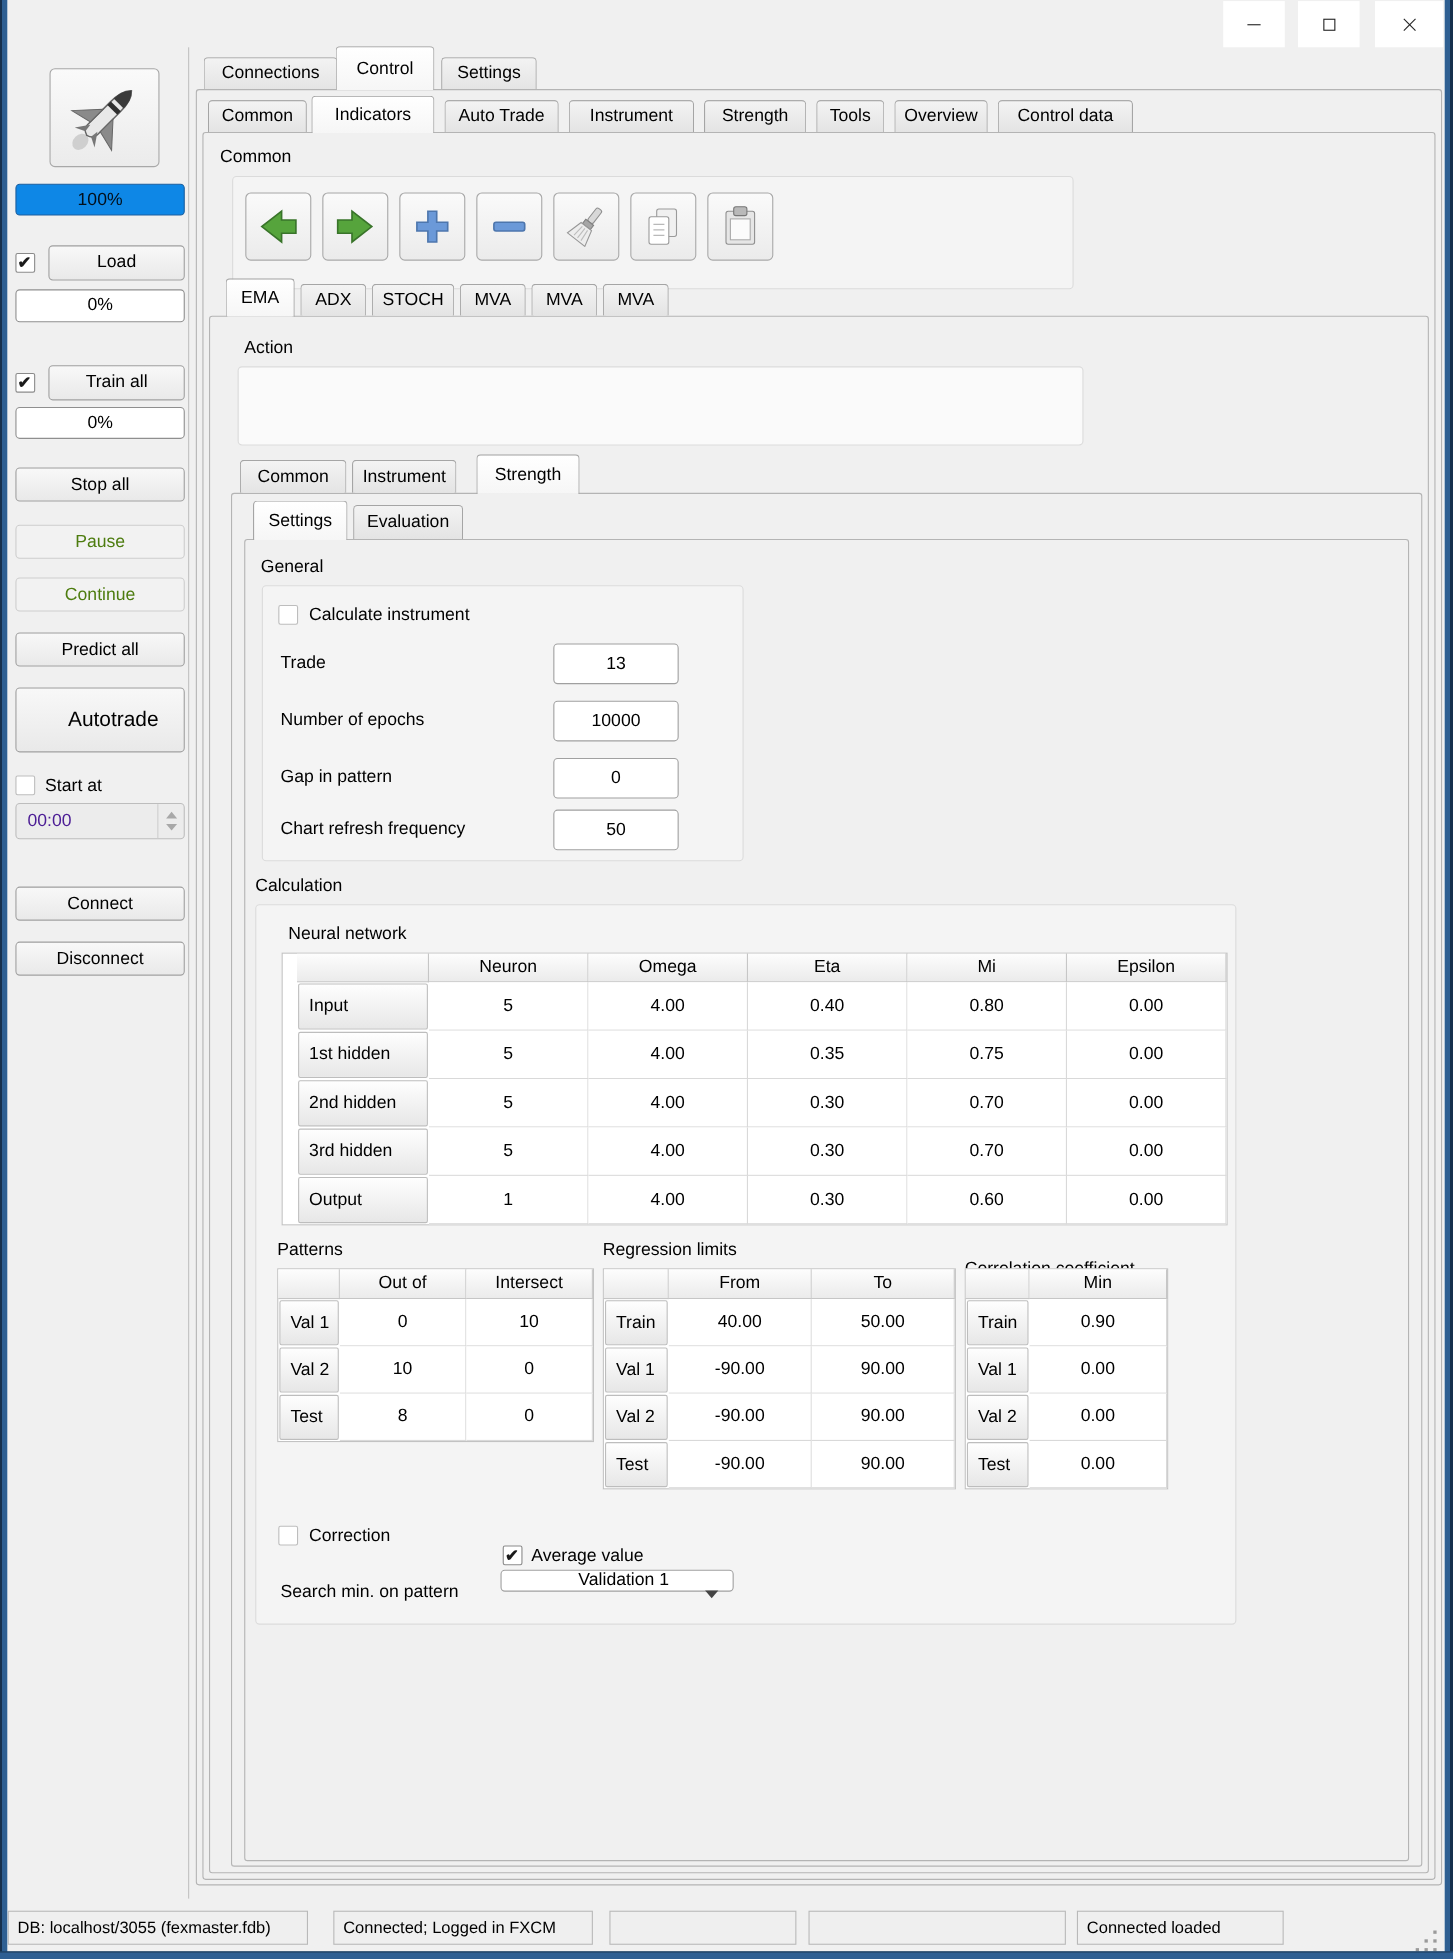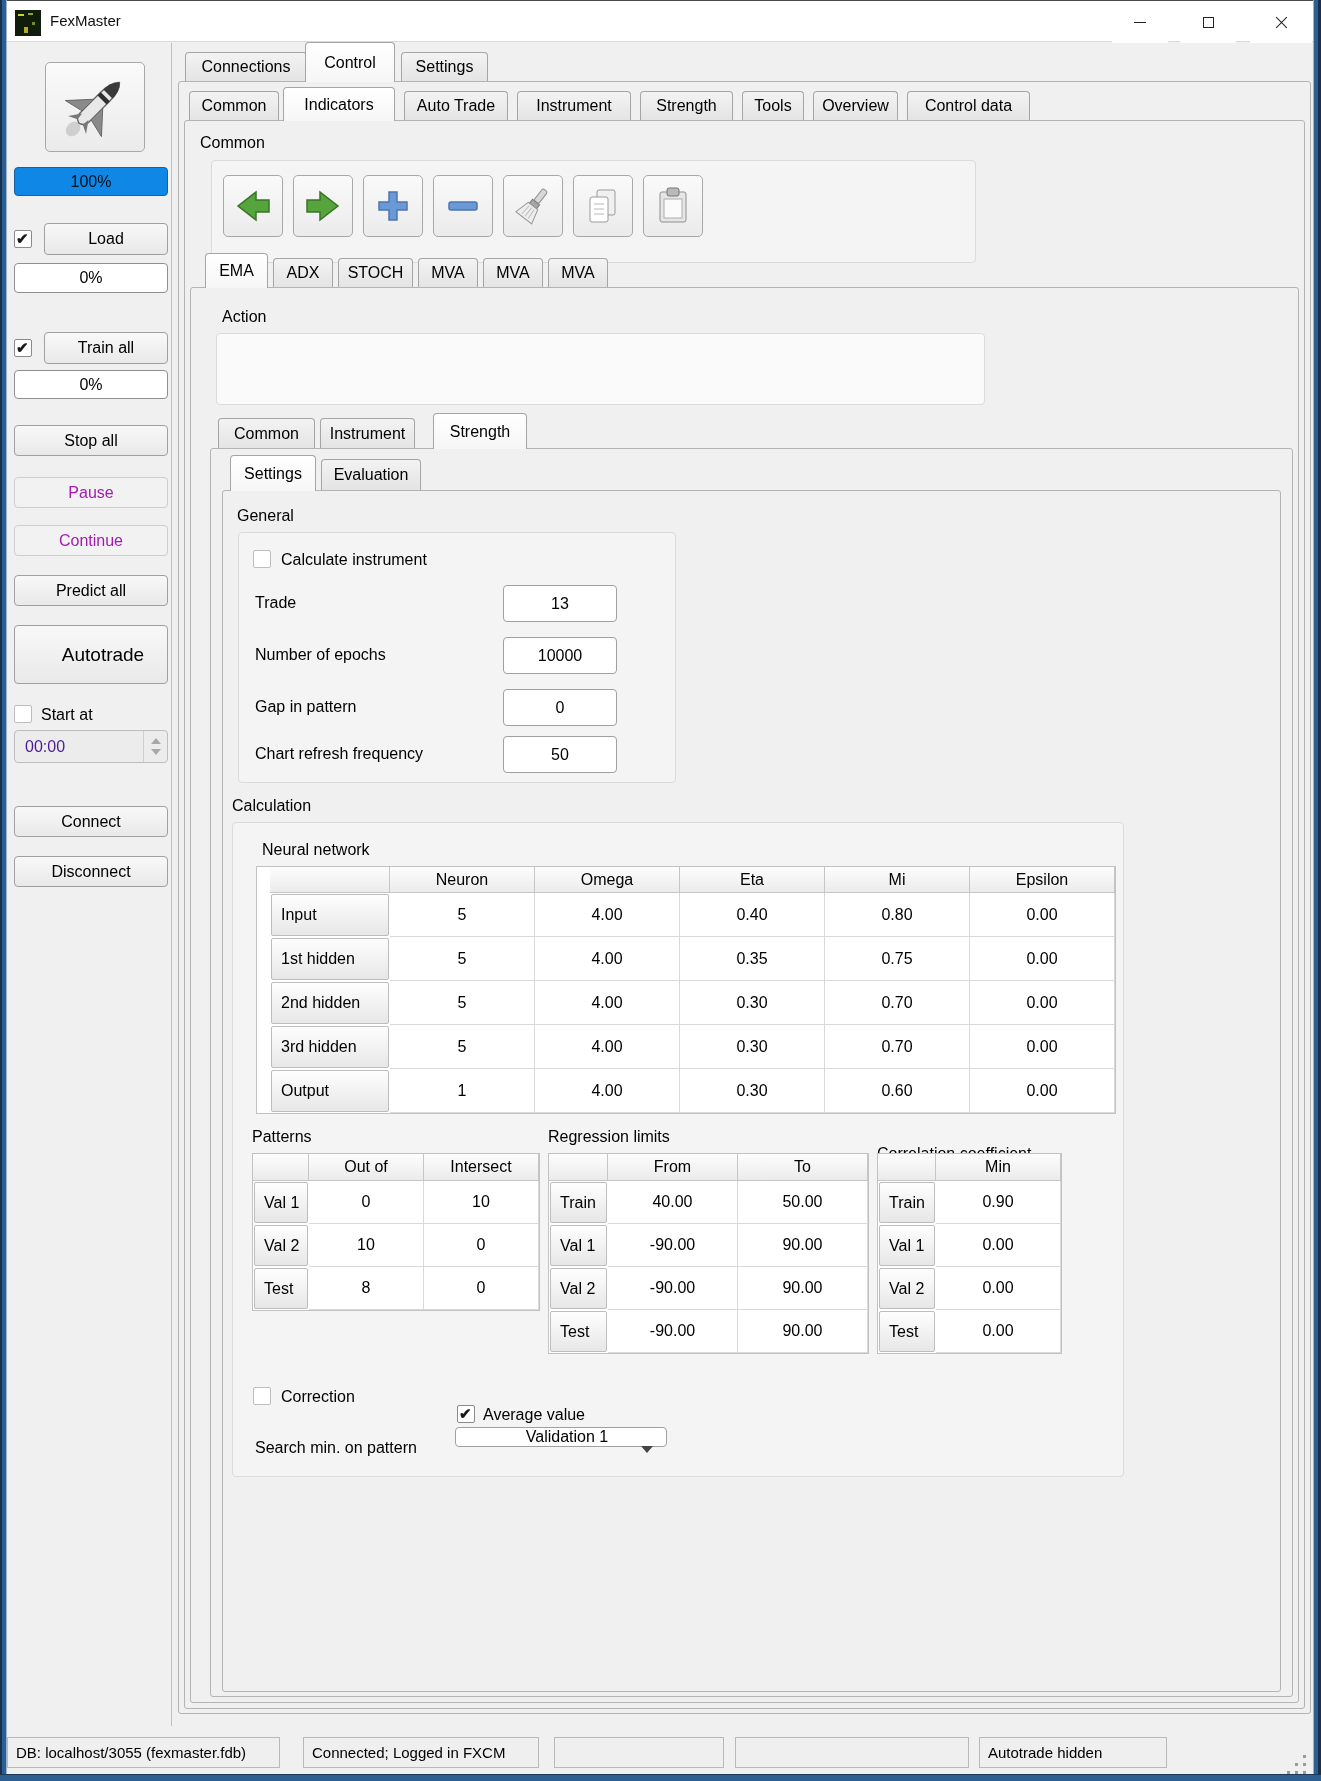--- a/index.html
+++ b/index.html
@@ -23,21 +23,21 @@
   .glyph-close i { position:absolute; left:-1px; top:6px; width:15px; height:1px; background:#222; }
   .glyph-close i:nth-child(1){ transform:rotate(45deg); }
   .glyph-close i:nth-child(2){ transform:rotate(-45deg); }
   .border-left { position:absolute; left:0; top:0; width:7px; height:1781px; background:linear-gradient(to right,#16304d 0 2px,#2e5f92 2px 6px,#9ab4cc 6px 7px); }
   .border-right { position:absolute; left:1313px; top:0; width:8px; height:1781px; background:linear-gradient(to right,#9ab4cc 0 1px,#2e5f92 1px 5px,#16304d 5px 8px); }
   .border-bottom { position:absolute; left:0; top:1774px; width:1321px; height:7px; background:#2e5f92; border-top:1px solid #1c3a57; }
   .sidebar-sep { position:absolute; left:171px; top:43px; width:1px; height:1683px; background:#c0c0c0; }
 
   
   .btn { position:absolute; display:flex; align-items:center; justify-content:center; background:linear-gradient(#f8f8f8,#e9e9e9); border:1px solid #a0a0a0; border-radius:4px; font-size:16px; }
-  .btn.disabled { color:#a21caf; border-color:#cdcdcd; background:#f2f2f2; }
+  .btn.disabled { color:#4d7c0f; border-color:#cdcdcd; background:#f2f2f2; }
   .btn.tall { font-size:19px;padding-left:24px; }
   .pbar { position:absolute; display:flex; align-items:center; justify-content:center; background:#fff; border:1px solid #8f8f8f; border-radius:4px; }
   .pbar.full { background:#0e87e6; border-color:#1d5f9e; color:#03101c; }
   .cb { position:absolute; width:18px; height:18px; background:#fff; border:1px solid #8a8a8a; border-radius:2px; }
   .cb.checked::after { content:"\2714"; position:absolute; left:1px; top:-1px; font-size:15px; font-weight:bold; color:#1a1a1a; }
   .cb.dim { border-color:#bdbdbd; }
   .lbl { position:absolute; white-space:nowrap; }
   .inp { position:absolute; display:flex; align-items:center; justify-content:center; background:#fff; border:1px solid #a0a0a0; border-radius:4px; }
   .gbox { position:absolute; background:#f4f4f4; border:1px solid #dbdbdb; border-radius:4px; }
   .frame { position:absolute; background:#f0f0f0; border:1px solid #b4b4b4; border-radius:3px; }
@@ -66,29 +66,20 @@
   .spanel { position:absolute; top:1737px; height:31px; background:#efefef; border:1px solid #b9b9b9; display:flex; align-items:center; padding-left:8px; font-size:15px; white-space:nowrap; overflow:hidden; }
   .grip { position:absolute; left:1280px; top:1752px; width:26px; height:22px; }
   .grip i { position:absolute; right:0; bottom:0; width:3px; height:3px; background:#9a9a9a;
             box-shadow:0 -8px #9a9a9a, -8px 0 #9a9a9a, 0 -16px #9a9a9a, -8px -8px #9a9a9a, -16px 0 #9a9a9a; }
 </style>
 </head>
 <body>
 
 <div class="window">
 
-  <div class="titlebar">
-    <div class="app-icon">
-        <i></i>
-        <i></i>
-        <i></i>
-        <i></i>
-      </div>
-    <div class="title-text">FexMaster</div>
-  </div>
   <div class="wbtn" style="left:1112px;width:56px;">
       <span class="glyph-min"></span>
     </div>
   <div class="wbtn" style="left:1180px;width:56px;">
       <span class="glyph-max"></span>
     </div>
   <div class="wbtn" style="left:1250px;width:62px;">
       <span class="glyph-close">
         <i></i>
         <i></i>
@@ -338,21 +329,21 @@
   <div class="combo" style="left:455px;top:1427px;width:212px;height:20px;flex-direction:column;">
     <span>Validation 1</span>
     <i class="combo-arrow"></i>
   </div>
   <div class="lbl" style="left:255px;top:1439px;">Search min. on pattern</div>
 
   <div class="spanel" style="left:7px;width:273px;">DB: localhost/3055 (fexmaster.fdb)</div>
   <div class="spanel" style="left:303px;width:236px;">Connected; Logged in FXCM</div>
   <div class="spanel" style="left:554px;width:170px;"></div>
   <div class="spanel" style="left:735px;width:234px;"></div>
-  <div class="spanel" style="left:979px;width:188px;">Autotrade hidden</div>
+  <div class="spanel" style="left:979px;width:188px;">Connected loaded</div>
   <div class="grip">
       <i></i>
     </div>
 
   <div class="border-left"></div>
   <div class="border-right"></div>
   <div class="border-bottom"></div>
 
 </div>
 

